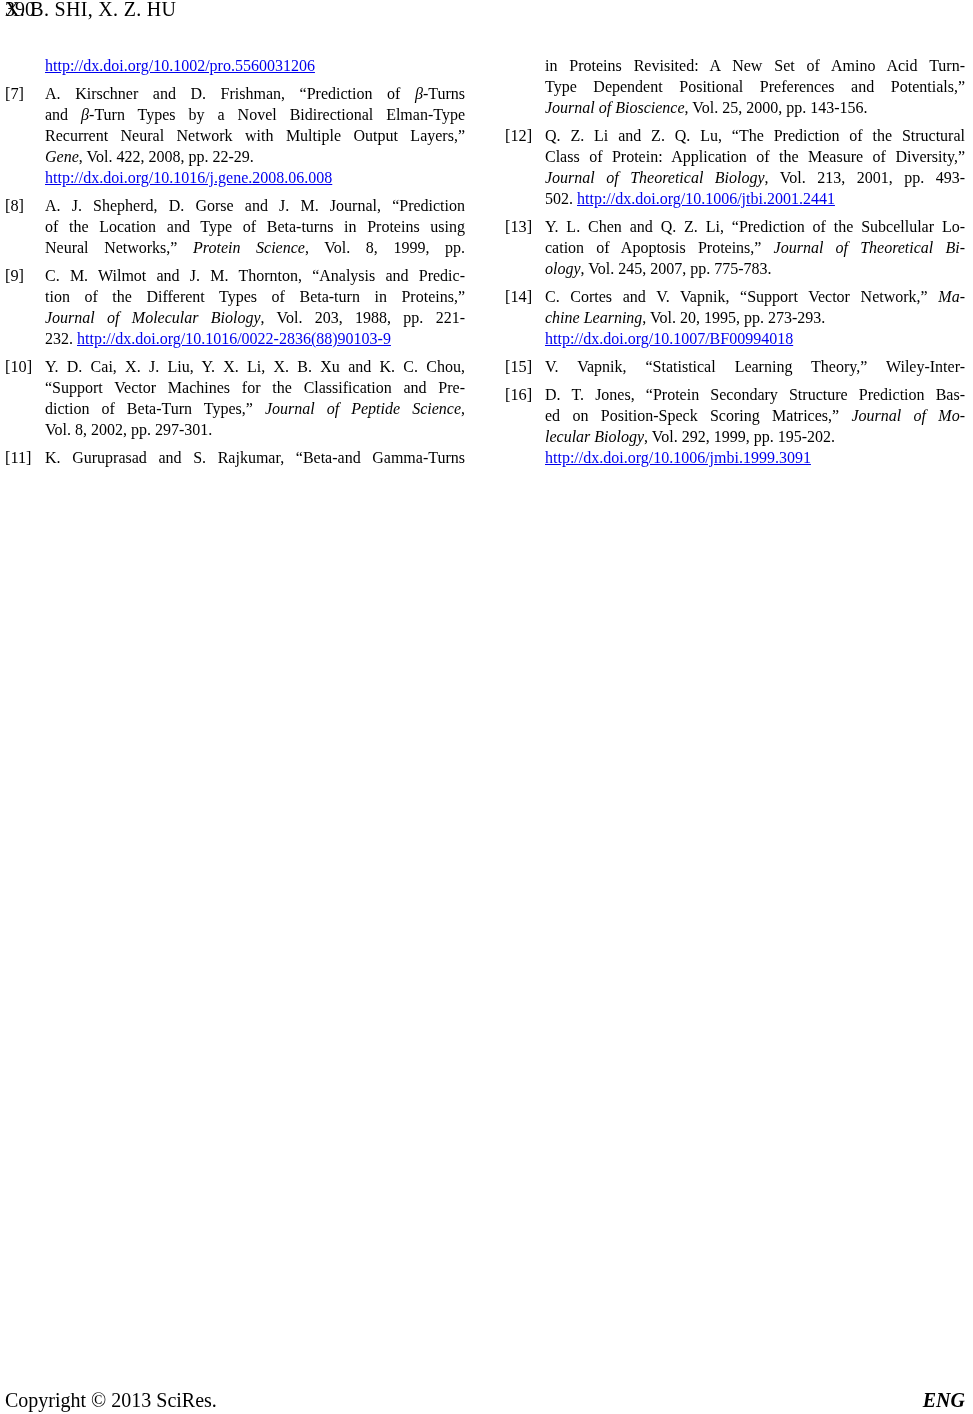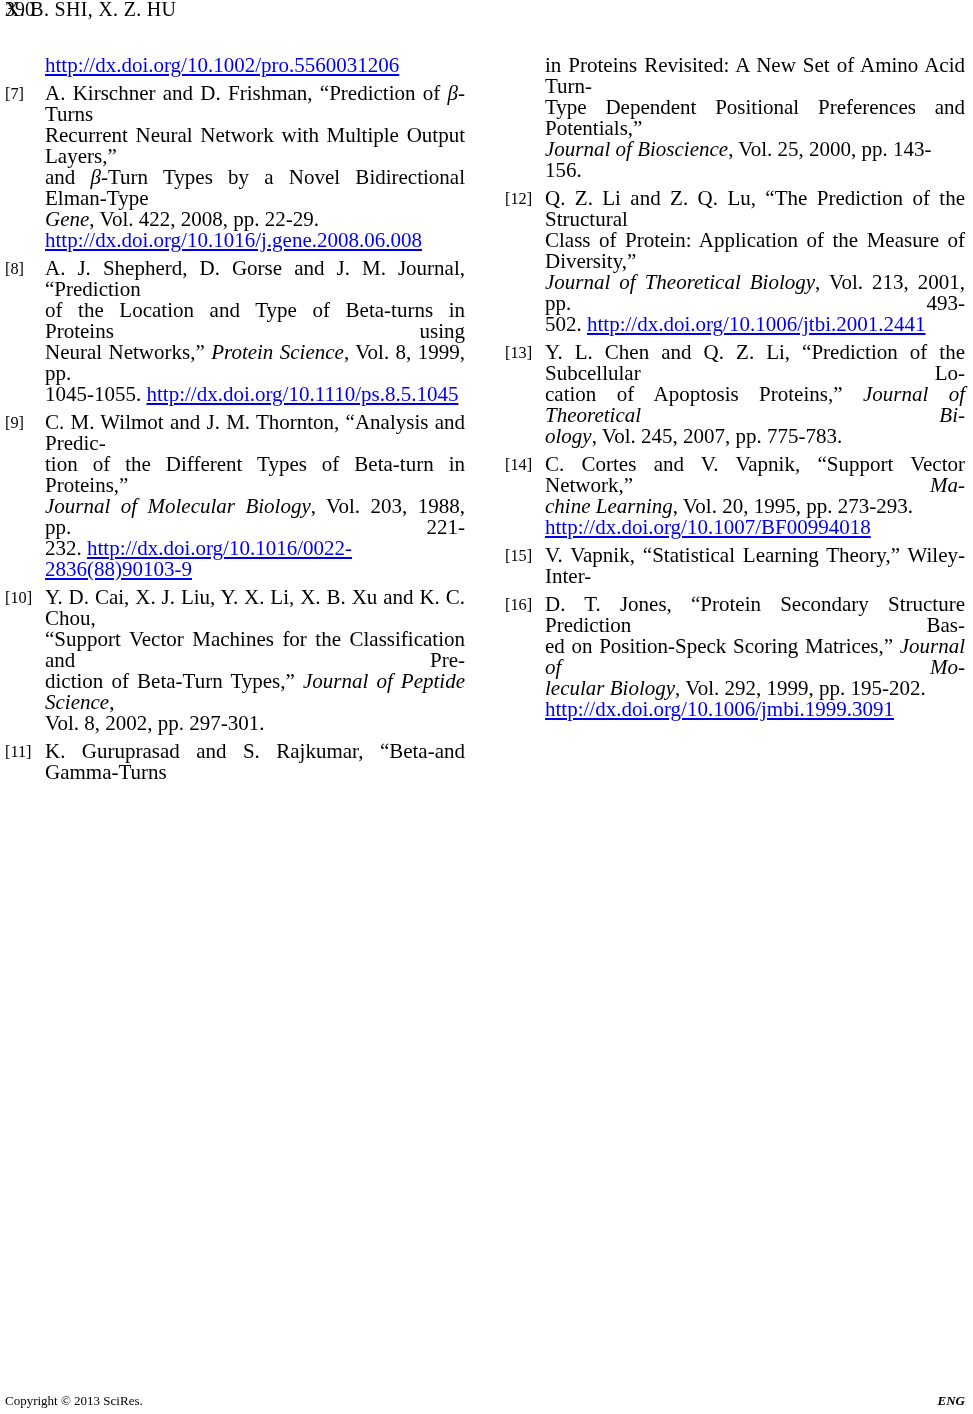--- a/index.html
+++ b/index.html
@@ -44,21 +44,21 @@
   }
   .ref-num {
     width: 40px;
     flex: none;
     font-size: 16.3px;
     line-height: 21px;
   }
   .ref-body { width: 420px; flex: none; }
 
   .line {
-    font-size: 21px;
+    font-size: 16px;
     line-height: 21px;
     white-space: nowrap;
     text-align: justify;
     -moz-text-align-last: justify;
     text-align-last: justify;
   }
   .line.just { white-space: normal; }
   .line.nojust {
     white-space: normal;
     text-align: left;
@@ -72,21 +72,21 @@
     cursor: pointer;
   }
 
   
   .page-footer {
     position: absolute;
     top: 1391px;
     left: 5px;
     width: 960px;
     height: 20px;
-    font-size: 13px;
+    font-size: 20px;
     line-height: 19px;
   }
   .copyright { position: absolute; left: 0; top: 0; }
   .journal-code {
     position: absolute;
     right: 0;
     top: 0;
     font-weight: bold;
     font-style: italic;
   }
@@ -104,33 +104,32 @@
       <div class="ref">
         <div class="ref-num"></div>
         <div class="ref-body">
           <div class="line nojust"><a class="doi-link" href="#">http://dx.doi.org/10.1002/pro.5560031206</a></div>
         </div>
       </div>
       <div class="ref">
         <div class="ref-num">[7]</div>
         <div class="ref-body">
           <div class="line just"><span>A. Kirschner and D. Frishman, “Prediction of </span><span class="it">β</span><span>-Turns</span></div>
+          <div class="line just"><span>and </span><span class="it">β</span><span>-Turn Types by a Novel Bidirectional Elman-Type</span></div>
           <div class="line just"><span>Recurrent Neural Network with Multiple Output Layers,”</span></div>
-          <div class="line just"><span>and </span><span class="it">β</span><span>-Turn Types by a Novel Bidirectional Elman-Type</span></div>
           <div class="line nojust"><span class="it">Gene</span><span>, Vol. 422, 2008, pp. 22-29.</span></div>
           <div class="line nojust"><a class="doi-link" href="#">http://dx.doi.org/10.1016/j.gene.2008.06.008</a></div>
         </div>
       </div>
       <div class="ref">
         <div class="ref-num">[8]</div>
         <div class="ref-body">
           <div class="line just"><span>A. J. Shepherd, D. Gorse and J. M. Journal, “Prediction</span></div>
           <div class="line just"><span>of the Location and Type of Beta-turns in Proteins using</span></div>
           <div class="line just"><span>Neural Networks,” </span><span class="it">Protein Science</span><span>, Vol. 8, 1999, pp.</span></div>
-          <div class="line nojust"><span>1045-1055. </span><a class="doi-link" href="#">http://dx.doi.org/10.1110/ps.8.5.1045</a></div>
         </div>
       </div>
       <div class="ref">
         <div class="ref-num">[9]</div>
         <div class="ref-body">
           <div class="line just"><span>C. M. Wilmot and J. M. Thornton, “Analysis and Predic-</span></div>
           <div class="line just"><span>tion of the Different Types of Beta-turn in Proteins,”</span></div>
           <div class="line just"><span class="it">Journal of Molecular Biology</span><span>, Vol. 203, 1988, pp. 221-</span></div>
           <div class="line nojust"><span>232. </span><a class="doi-link" href="#">http://dx.doi.org/10.1016/0022-2836(88)90103-9</a></div>
         </div>

